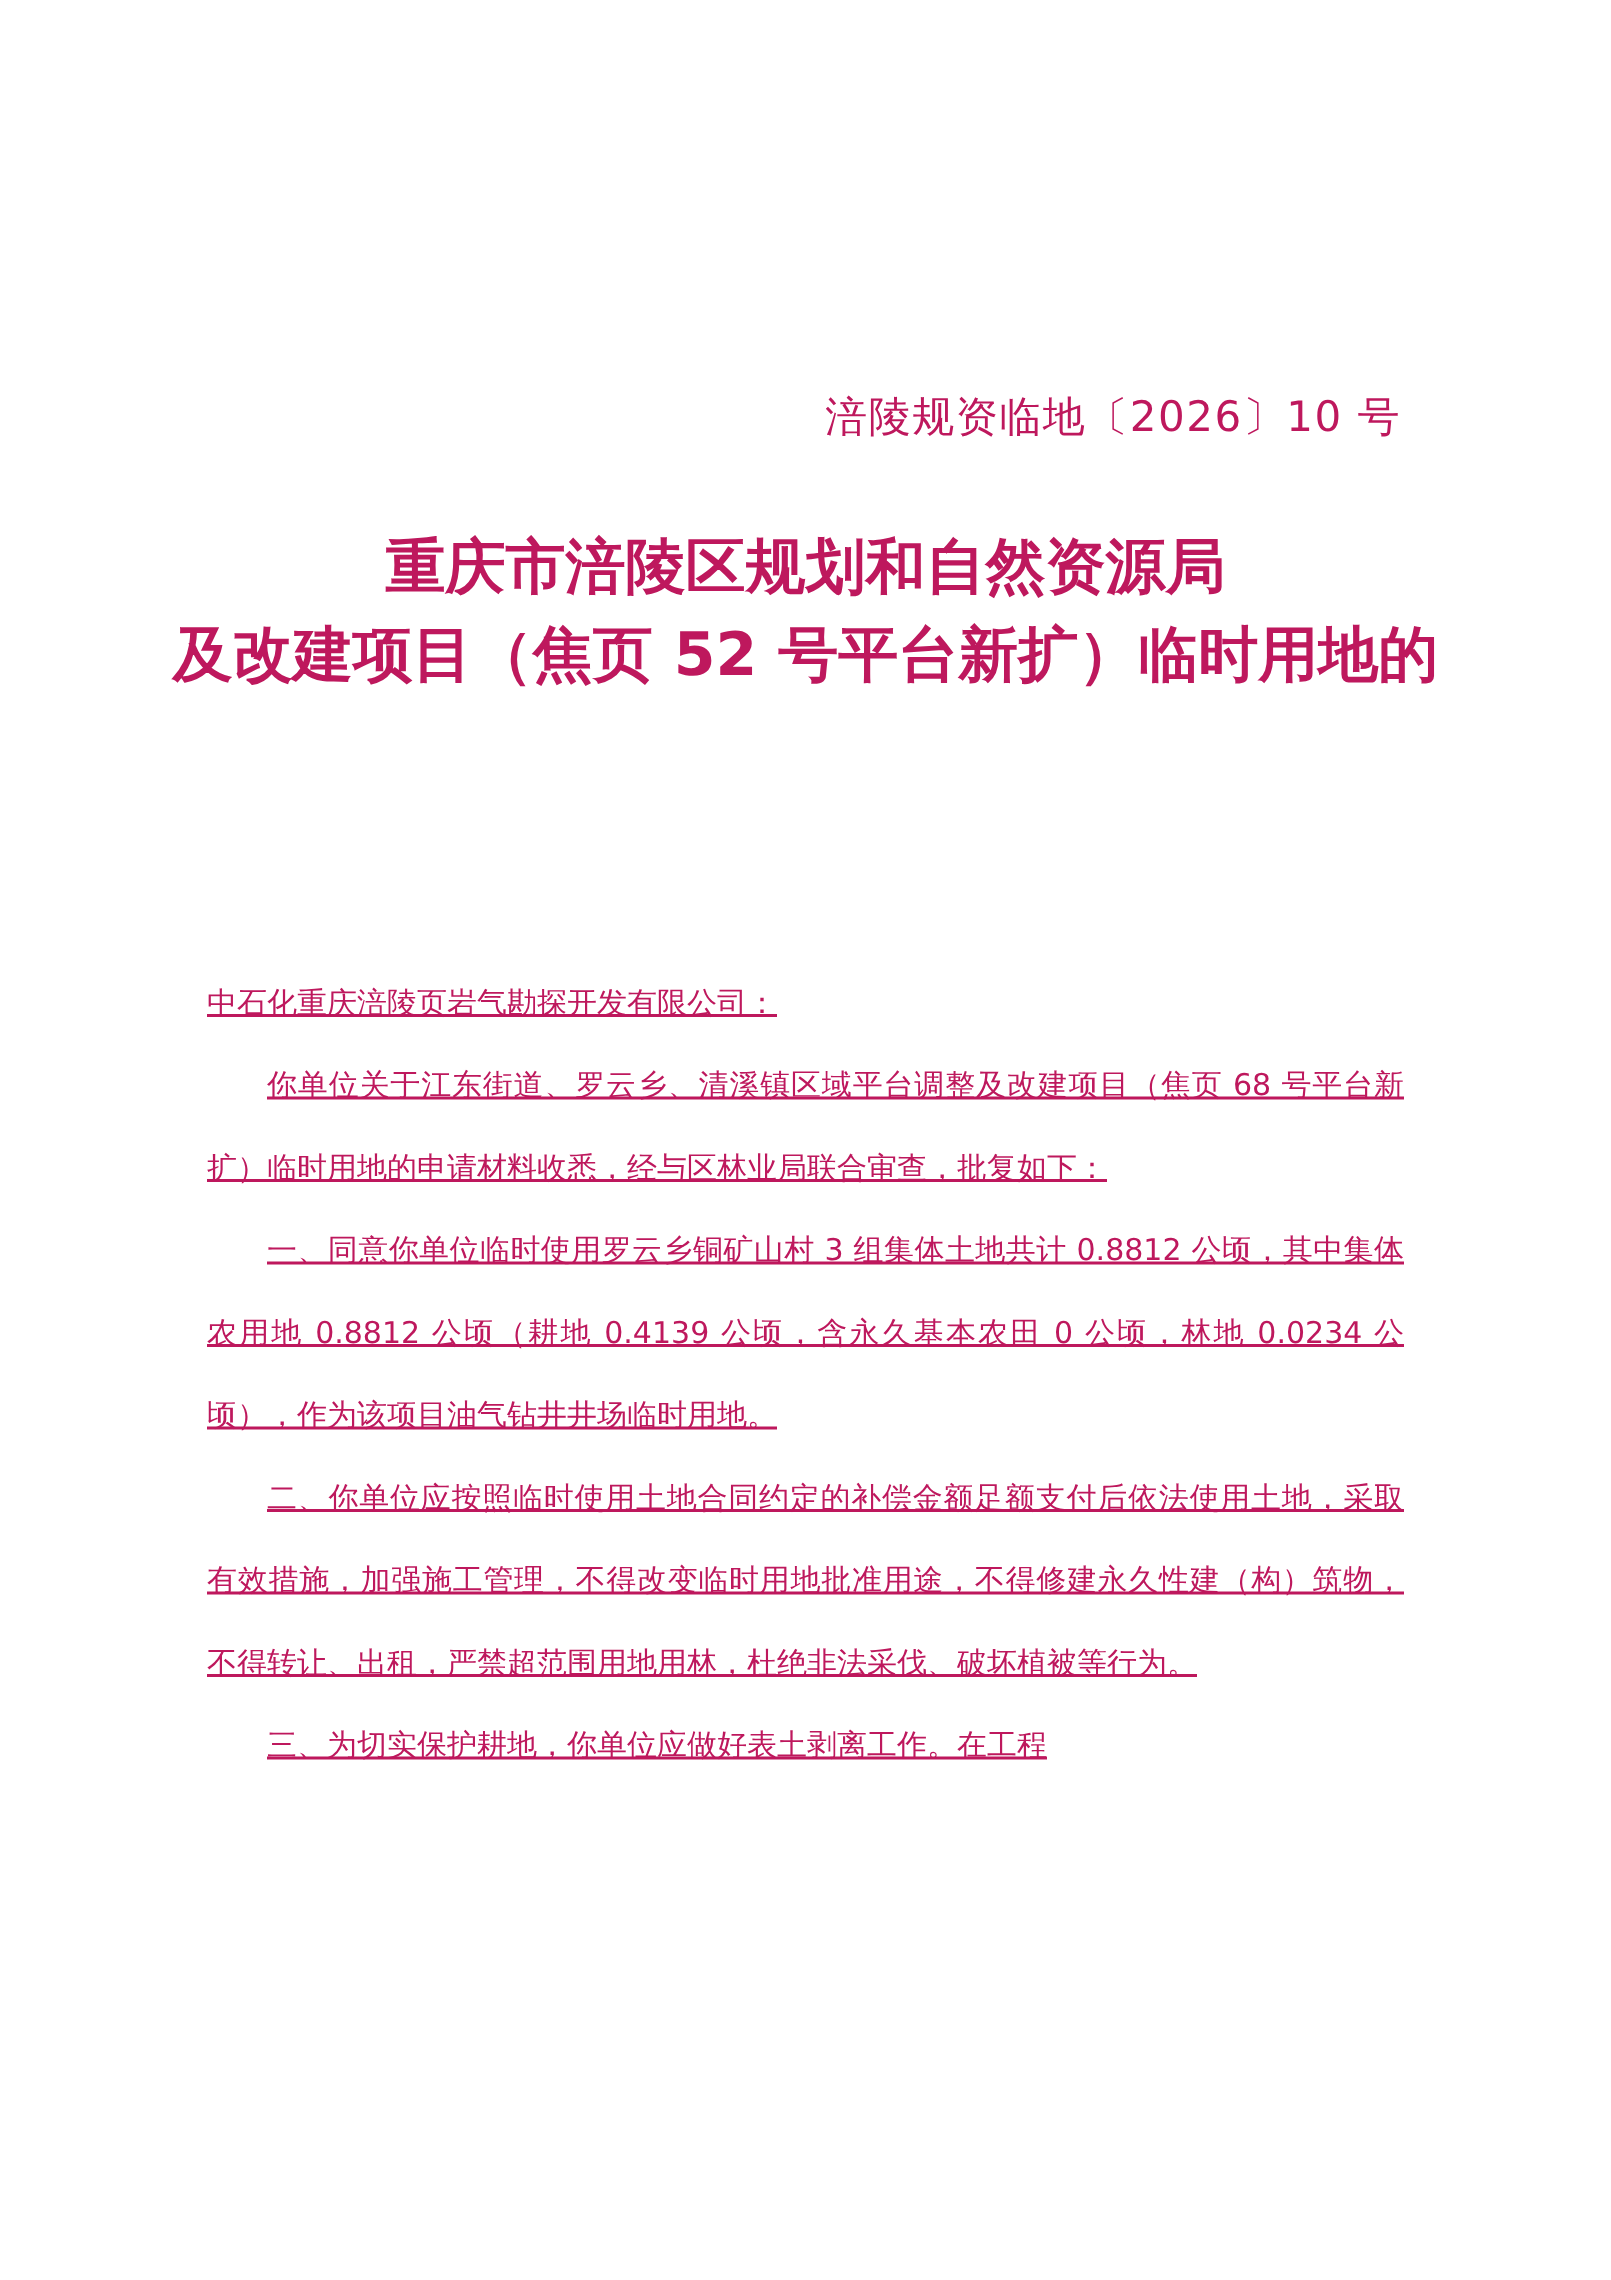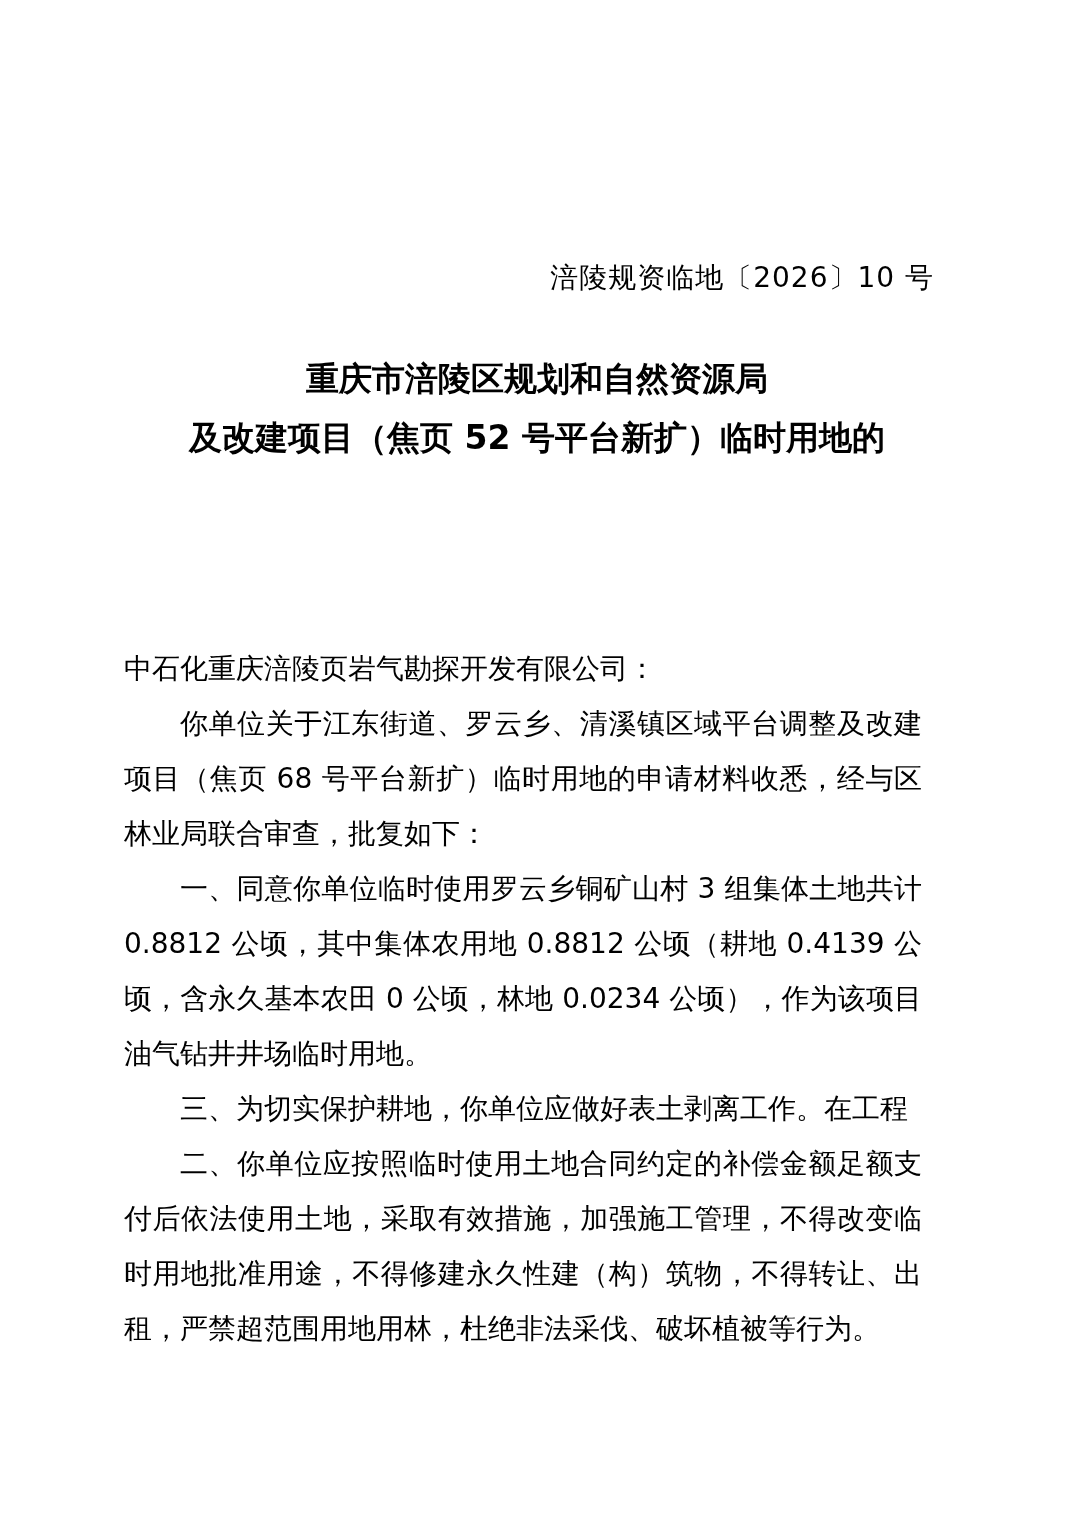--- a/index.html
+++ b/index.html
@@ -5,21 +5,21 @@
   html, body {
     margin: 0;
     padding: 0;
     background: #ffffff;
   }
   .page {
     position: relative;
     width: 1074px;
     height: 1520px;
     background: #ffffff;
-    color: #000000;
+    color: #be185d;
     font-family: "DejaVu Sans", serif;
     overflow: hidden;
   }
   .doc-number {
     position: absolute;
     top: 255px;
     left: 138px;
     right: 140px;
     text-align: right;
     font-size: 28px;
@@ -27,35 +27,36 @@
     letter-spacing: 1px;
     white-space: nowrap;
   }
   .title {
     position: absolute;
     top: 349px;
     left: 60px;
     right: 60px;
     margin: 0;
     text-align: center;
-    font-size: 33px;
+    font-size: 40px;
     font-weight: bold;
     line-height: 59px;
   }
   .title-line {
     display: block;
   }
   .body-text {
     position: absolute;
     top: 641px;
-    left: 124px;
+    left: 138px;
     width: 798px;
-    font-size: 28px;
+    font-size: 20px;
     line-height: 55px;
     text-align: justify;
+    text-decoration: underline;
   }
   .body-text p {
     margin: 0;
     padding: 0;
   }
   .para {
     text-indent: 2em;
   }
 </style>
 </head>
@@ -67,17 +68,17 @@
 
   <h1 class="title">
     <span class="title-line">重庆市涪陵区规划和自然资源局</span>
     <span class="title-line">及改建项目（焦页 52 号平台新扩）临时用地的</span>
   </h1>
 
   <div class="body-text">
     <p class="salutation">中石化重庆涪陵页岩气勘探开发有限公司：</p>
     <p class="para">你单位关于江东街道、罗云乡、清溪镇区域平台调整及改建项目（焦页 68 号平台新扩）临时用地的申请材料收悉，经与区林业局联合审查，批复如下：</p>
     <p class="para">一、同意你单位临时使用罗云乡铜矿山村 3 组集体土地共计 0.8812 公顷，其中集体农用地 0.8812 公顷（耕地 0.4139 公顷，含永久基本农田 0 公顷，林地 0.0234 公顷），作为该项目油气钻井井场临时用地。</p>
+    <p class="para">二、你单位应按照临时使用土地合同约定的补偿金额足额支付后依法使用土地，采取有效措施，加强施工管理，不得改变临时用地批准用途，不得修建永久性建（构）筑物，不得转让、出租，严禁超范围用地用林，杜绝非法采伐、破坏植被等行为。</p>
     <p class="para">三、为切实保护耕地，你单位应做好表土剥离工作。在工程</p>
-    <p class="para">二、你单位应按照临时使用土地合同约定的补偿金额足额支付后依法使用土地，采取有效措施，加强施工管理，不得改变临时用地批准用途，不得修建永久性建（构）筑物，不得转让、出租，严禁超范围用地用林，杜绝非法采伐、破坏植被等行为。</p>
   </div>
 
 </div>
 
 </body></html>

